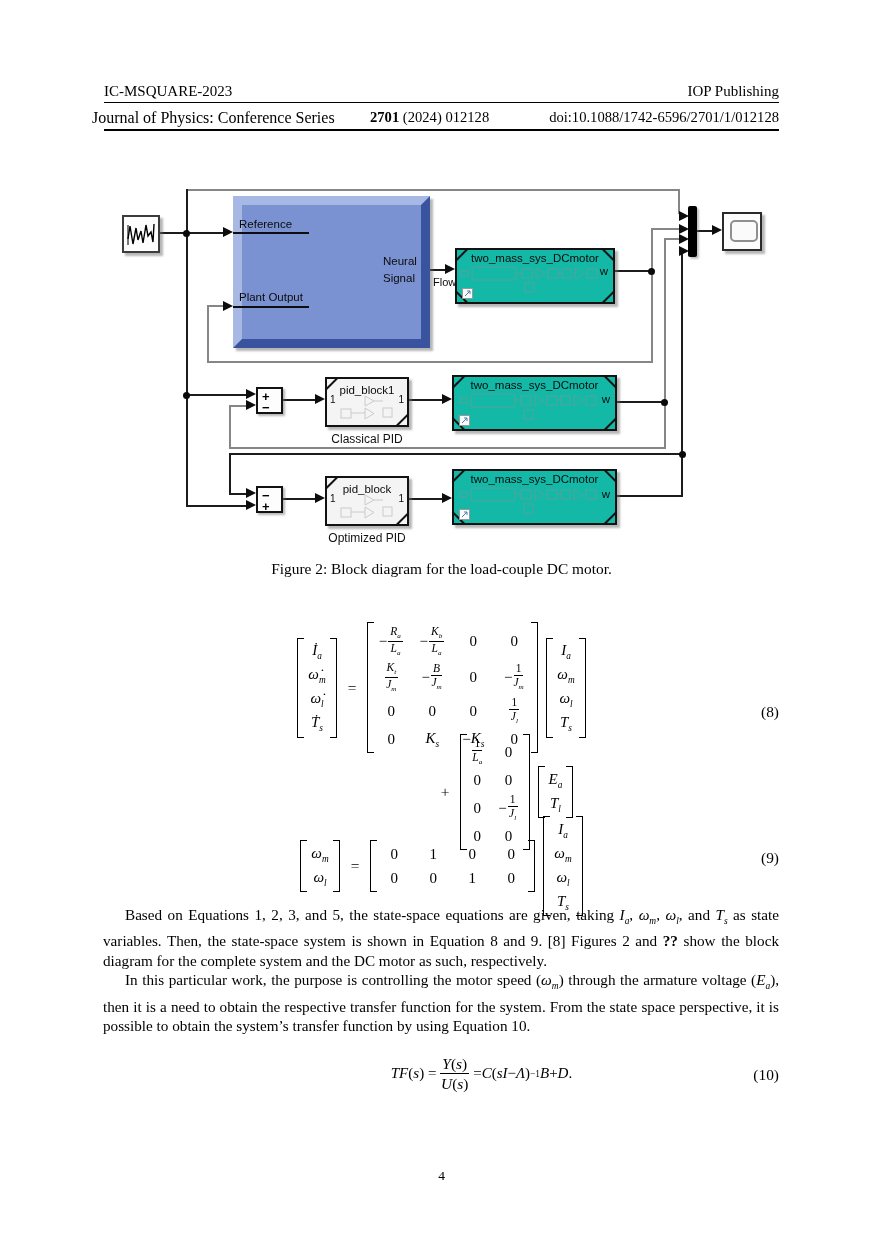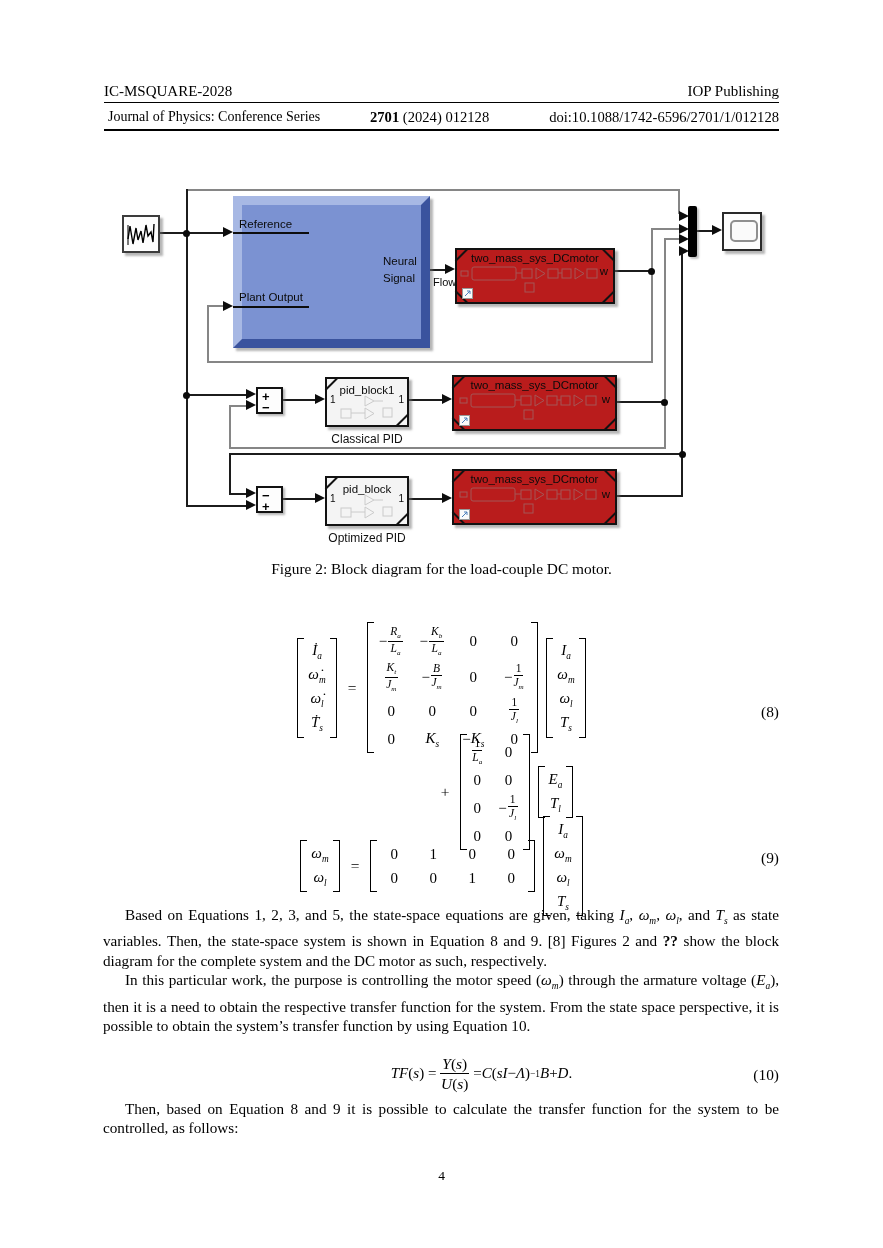--- a/index.html
+++ b/index.html
@@ -11,21 +11,21 @@
   .rule {position:absolute; background:#000;}
 
   
   .diag {position:absolute; inset:0; font-family:"Liberation Sans", sans-serif;}
   .h {position:absolute; height:2px; background:#1c1c1c;}
   .v {position:absolute; width:2px; background:#1c1c1c;}
   .g {background:#868686;}
   .dt {position:absolute; width:7px; height:7px; border-radius:50%; background:#0a0a0a;}
   .ar {position:absolute; width:0; height:0; border-top:5.5px solid transparent;
        border-bottom:5.5px solid transparent; border-left:10px solid #0d0d0d;}
-  .blk {position:absolute; box-sizing:border-box; background:#b91c1c; border:2.4px solid #121212;
+  .blk {position:absolute; box-sizing:border-box; background:#14b8a6; border:2.4px solid #121212;
         box-shadow:3px 3px 2px rgba(110,110,110,.5);}
   .lbl {position:absolute; color:#0b0b0b; white-space:nowrap;}
   .notch {position:absolute; width:17px; height:2px; background:#121212;}
   .n-tl {left:-4px; top:4px; transform:rotate(-45deg);}
   .n-tr {right:-4px; top:4px; transform:rotate(45deg);}
   .n-bl {left:-4px; bottom:4px; transform:rotate(45deg);}
   .n-br {right:-4px; bottom:4px; transform:rotate(-45deg);}
   .bcap {position:absolute; font-size:12px; color:#111; white-space:nowrap; text-align:center;}
 
   .nn {position:absolute; left:233px; top:196px; width:197px; height:152px; box-sizing:border-box;
@@ -80,24 +80,24 @@
   
   .copy {position:absolute; font-size:15.2px; line-height:19.4px; text-align:justify;}
   .para {margin:0; text-indent:22px;}
   .pgnum {position:absolute; left:0; top:1168px; width:883px; text-align:center; font-size:13.5px;}
 </style>
 </head>
 <body>
 
 <div class="page">
 
-  <div class="hdr" style="left:104px; top:83px;">IC-MSQUARE-2028</div>
+  <div class="hdr" style="left:104px; top:83px;">IC-MSQUARE-2023</div>
   <div class="hdr" style="right:104px; top:83px;">IOP Publishing</div>
   <div class="rule" style="left:104px; top:102px; width:675px; height:1px;"></div>
-  <div class="hdr" style="left:108px; top:109px; font-size:14px;">Journal of Physics: Conference Series</div>
+  <div class="hdr" style="left:92px; top:109px; font-size:16px;">Journal of Physics: Conference Series</div>
   <div class="hdr" style="left:370px; top:109px; font-size:14.6px;"><b>2701</b>&nbsp;<span>(2024) 012128</span></div>
   <div class="hdr" style="right:104px; top:109px; font-size:14.6px;">doi:10.1088/1742-6596/2701/1/012128</div>
   <div class="rule" style="left:104px; top:129px; width:675px; height:2px;"></div>
 
   <div class="diag">
 
     <div class="h g" style="left:186px; top:189px; width:493px;"></div>
     <div class="v g" style="left:678px; top:189px; height:25px;"></div>
     <div class="h g" style="left:651px; top:228px; width:29px;"></div>
     <div class="v g" style="left:651px; top:228px; height:134px;"></div>
@@ -488,18 +488,15 @@
   </div>
 
   <div class="eqrow" style="top:1054px;padding-left:40px;">
     <span class="cell"><i>TF</i>(<i>s</i>) = <span class="fr big">
           <span><i>Y</i>(<i>s</i>)</span>
           <span><i>U</i>(<i>s</i>)</span>
         </span> = <i>C</i>(<i>sI</i> − <i>Λ</i>)<sup>−1</sup><i>B</i> + <i>D</i>.</span>
   </div>
   <div class="eqnum" style="top:1066px;">(10)</div>
 
-  <div class="copy" style="left:103px; top:1099px; width:676px;">
-    <p class="para">Then, based on Equation 8 and 9 it is possible to calculate the transfer function for the system to be controlled, as follows:</p>
-  </div>
 
   <div class="pgnum">4</div>
 </div>
 
 </body></html>

